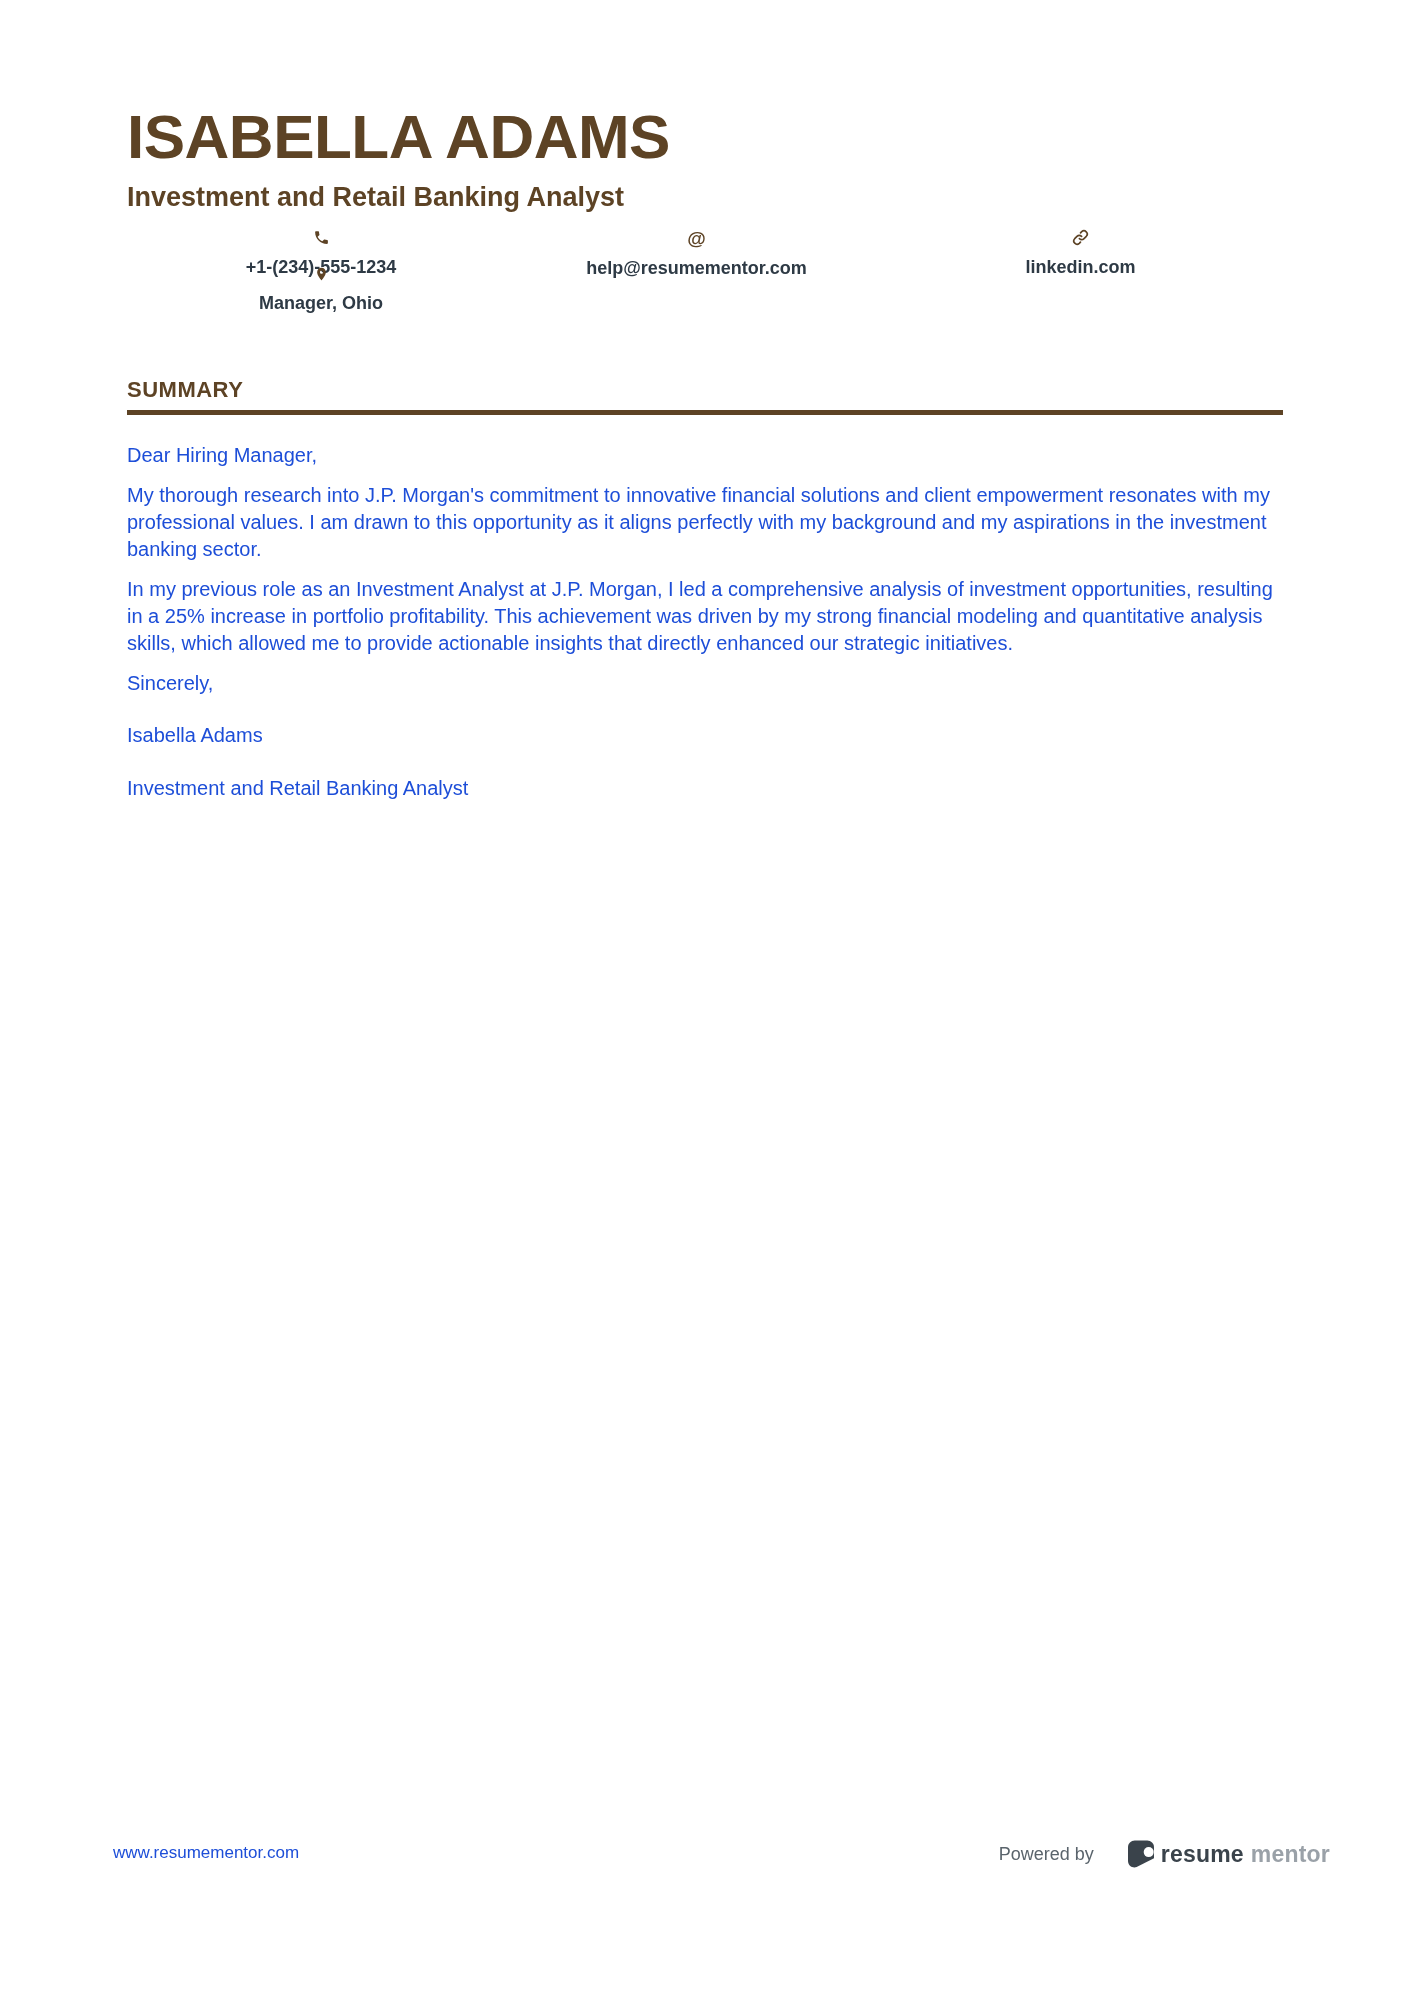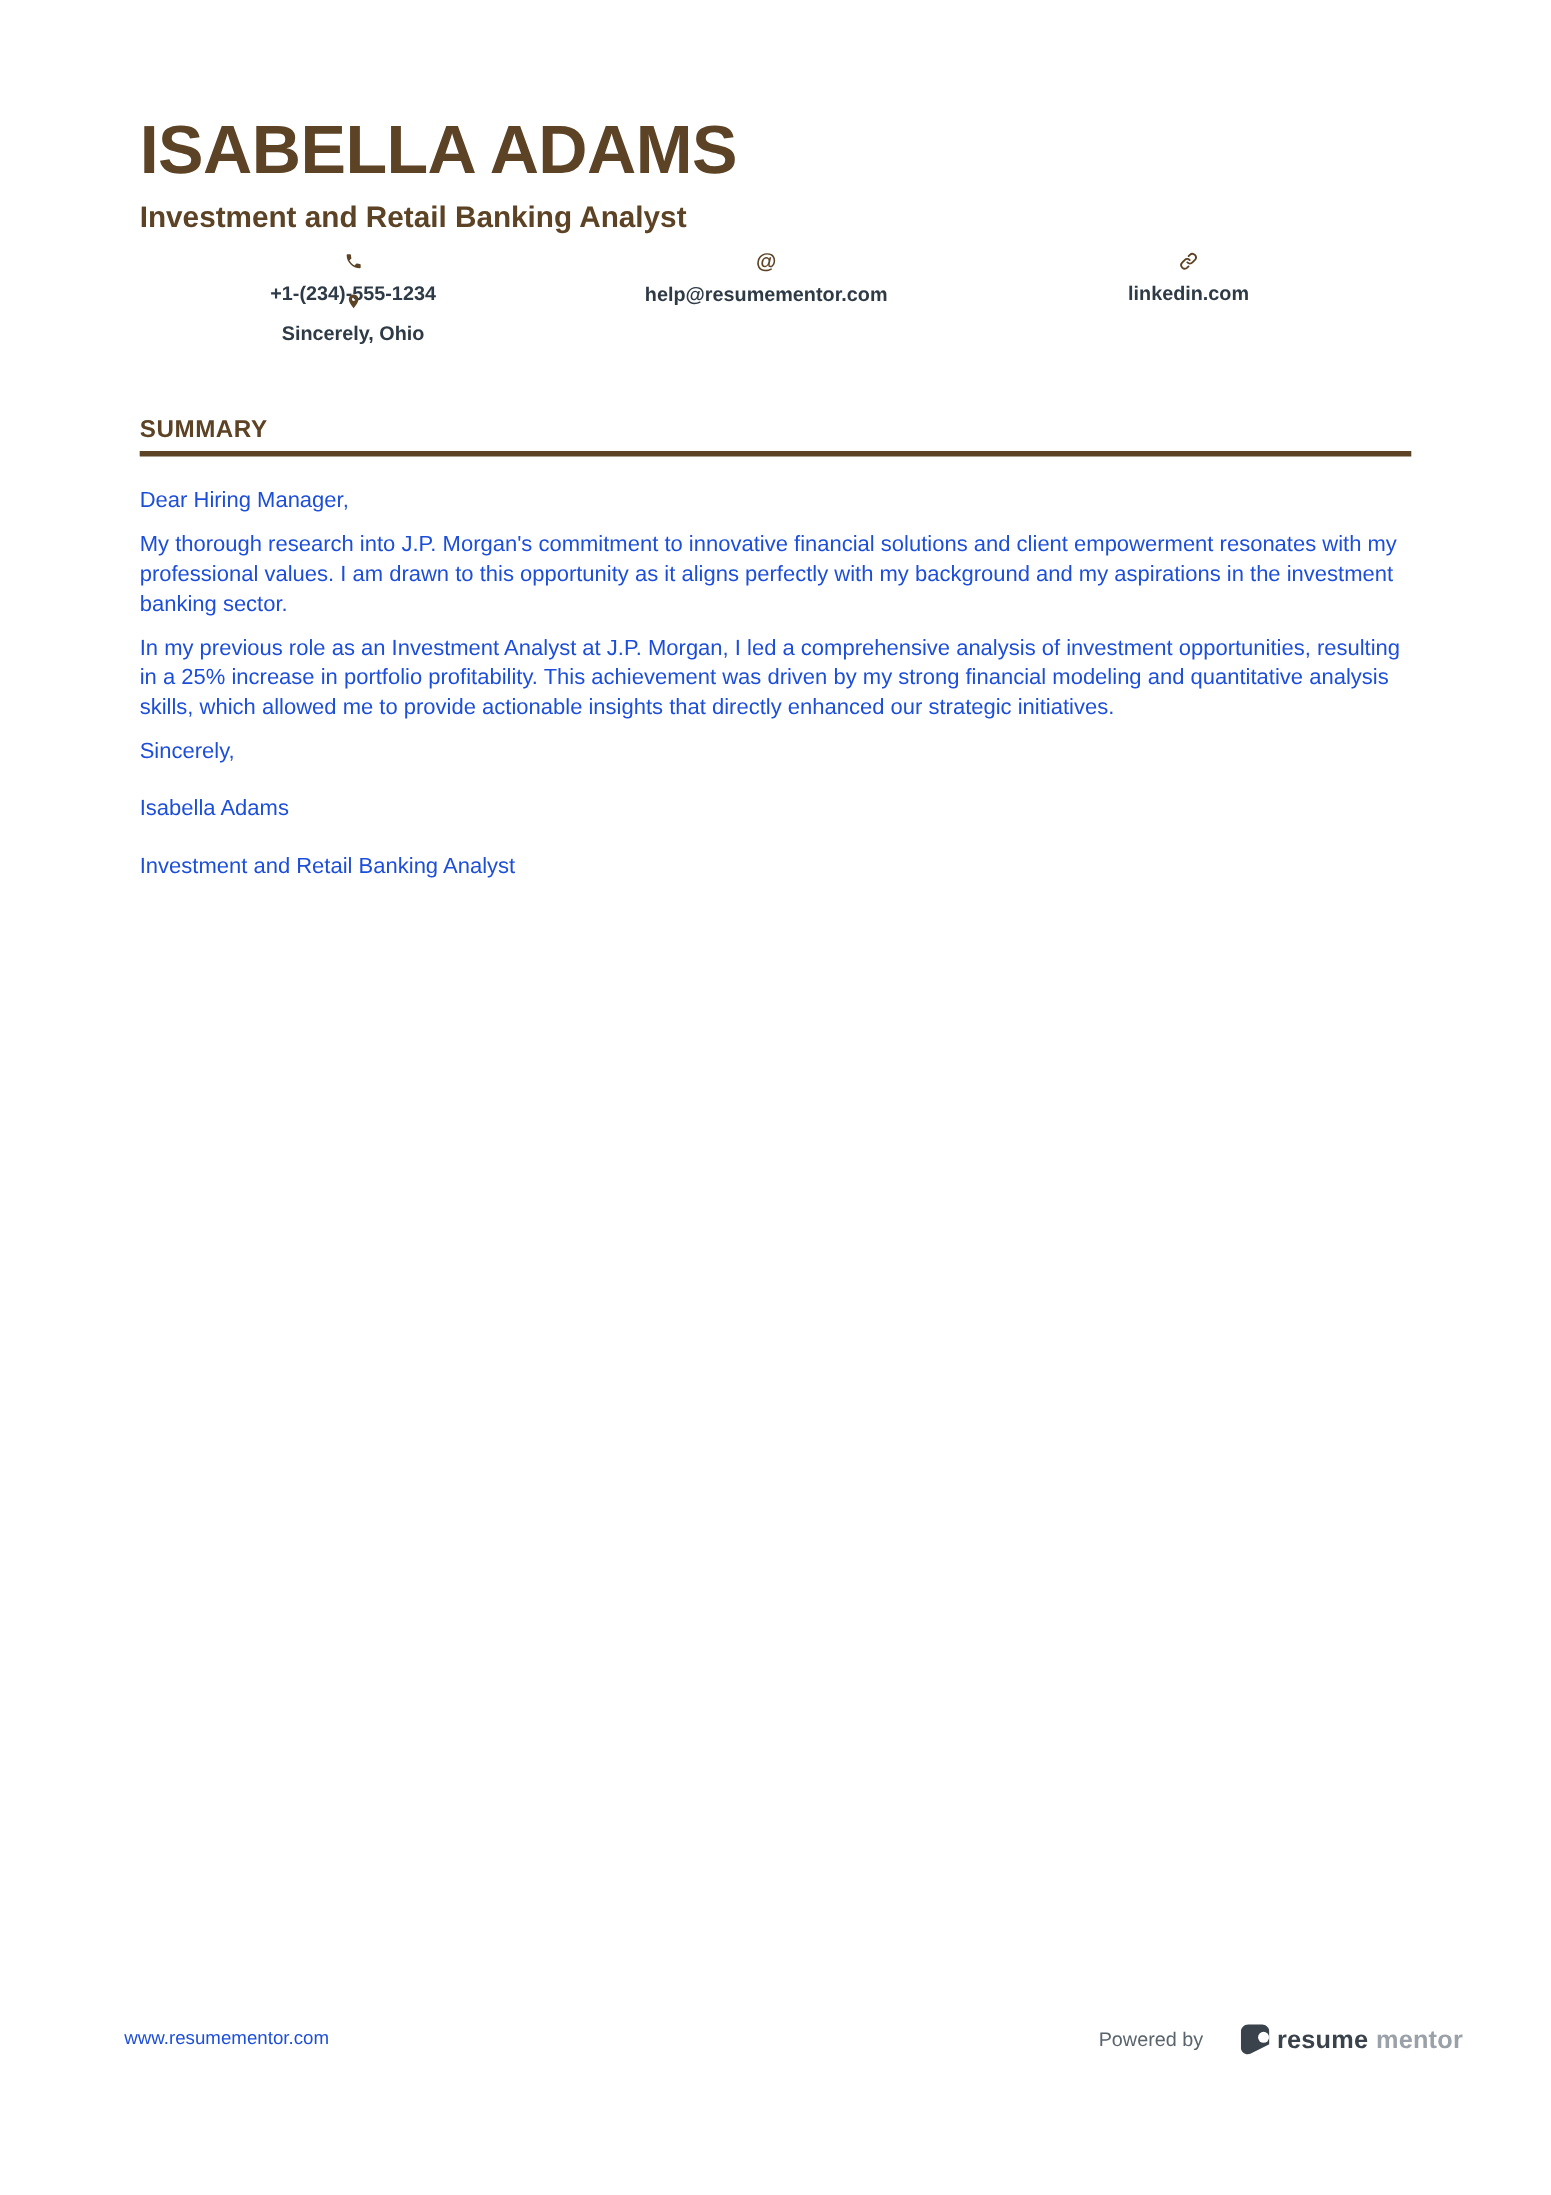--- a/index.html
+++ b/index.html
@@ -136,21 +136,21 @@
             </svg>
         </span>
         <span>linkedin.com</span>
       </div>
       <div class="contact-item">
         <span class="ico">
           <svg width="15" height="18" viewBox="0 0 24 24">
               <path fill="#5d4325" d="M12 2C8.13 2 5 5.13 5 9c0 5.25 7 13 7 13s7-7.75 7-13c0-3.87-3.13-7-7-7zm0 9.5A2.5 2.5 0 1 1 12 6.5a2.5 2.5 0 0 1 0 5z"></path>
             </svg>
         </span>
-        <span>Sincerely, Ohio</span>
+        <span>Manager, Ohio</span>
       </div>
     </div>
 
     <div class="summary-section">
       <h2 class="section-heading">SUMMARY</h2>
       <div class="section-rule"></div>
 
       <div class="letter">
         <p class="salutation">Dear Hiring Manager,</p>
         <p class="body-para">My thorough research into J.P. Morgan's commitment to innovative financial solutions and client empowerment resonates with my professional values. I am drawn to this opportunity as it aligns perfectly with my background and my aspirations in the investment banking sector.</p>

